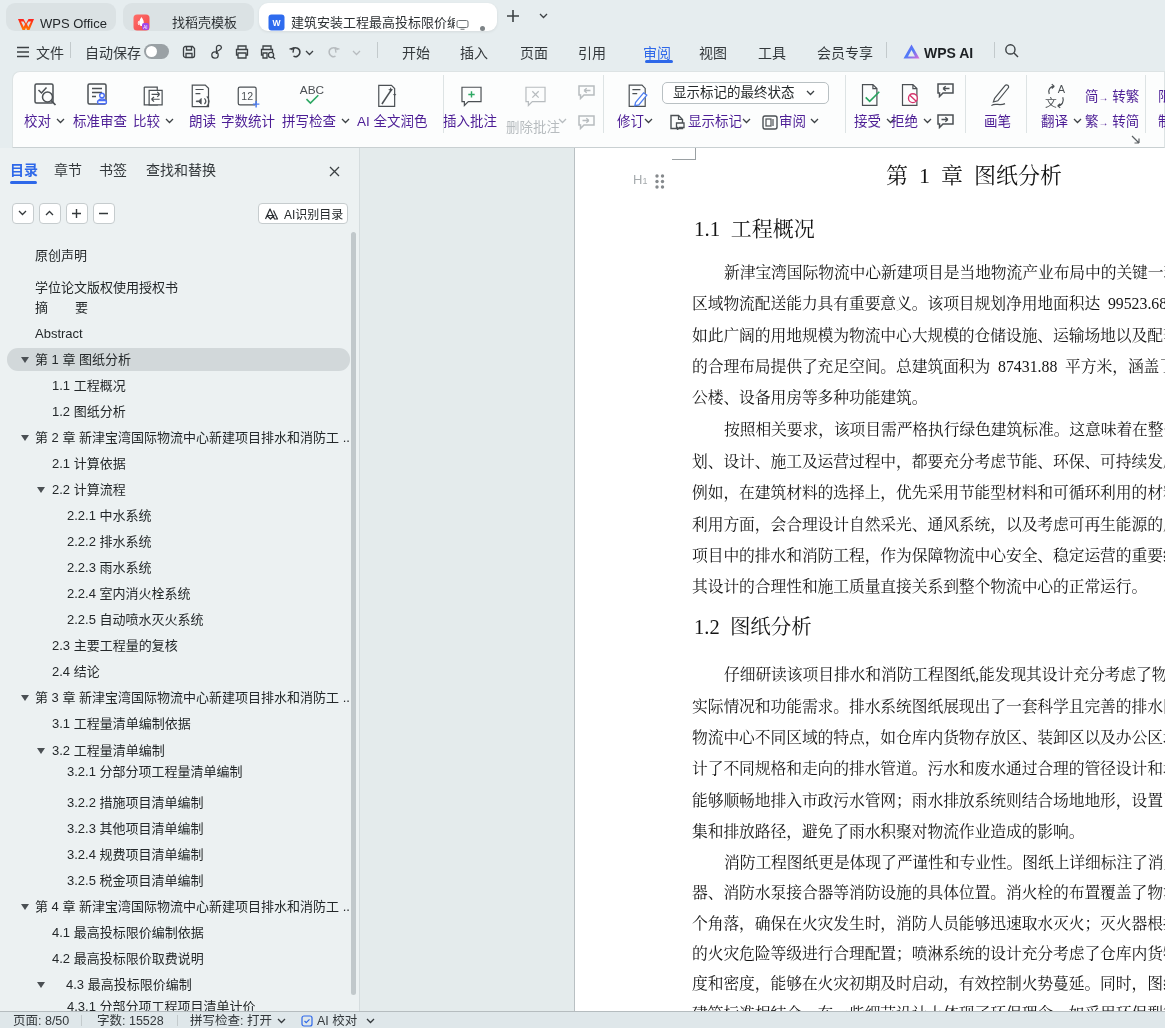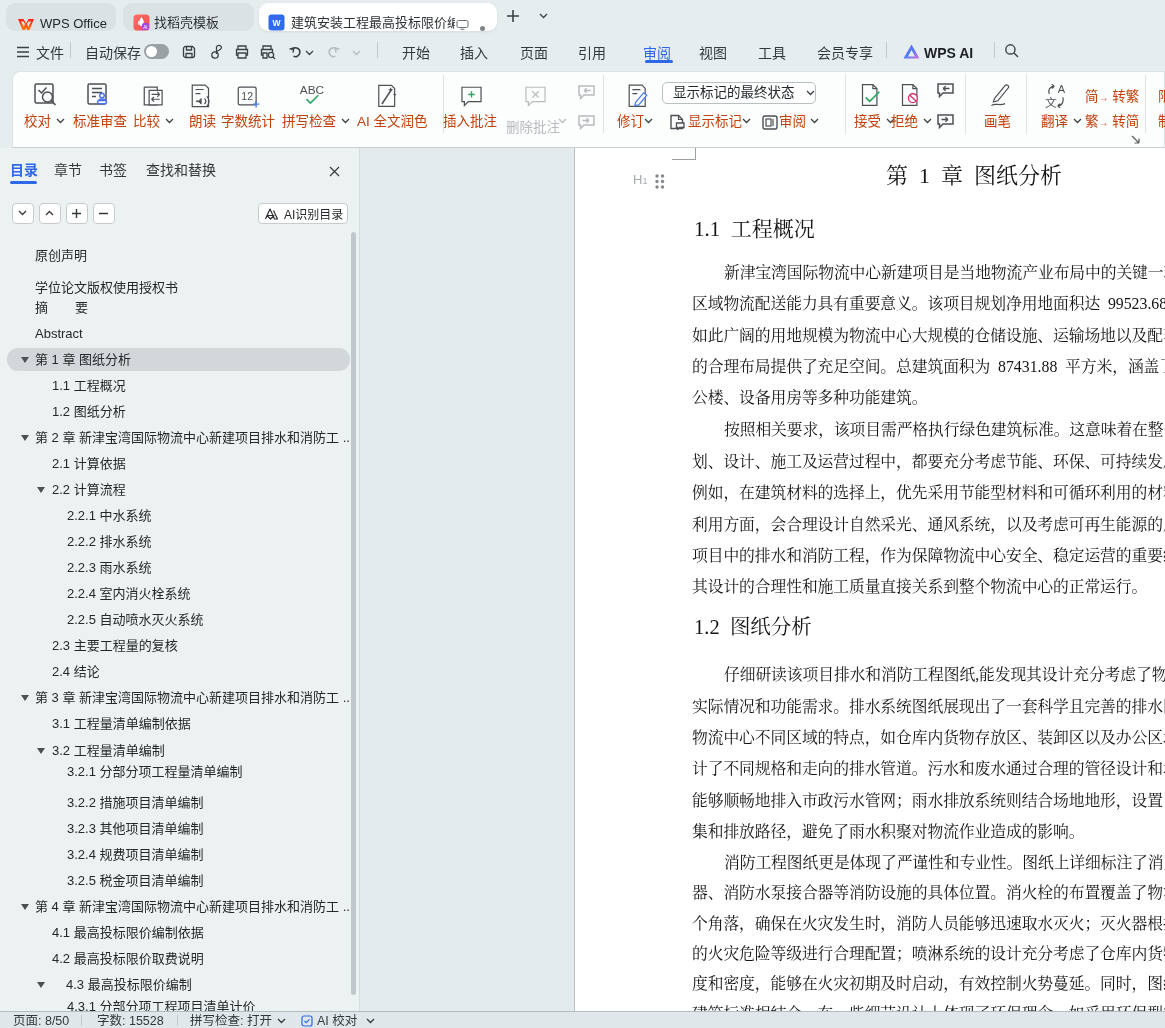--- a/index.html
+++ b/index.html
@@ -8,21 +8,21 @@
 #sidebar{position:absolute;left:0;top:148px;width:360px;height:863px;background:#ecf1f2;border-right:1px solid #d5dcde}
 #workspace{position:absolute;left:360px;top:148px;width:805px;height:863px;background:#e4ebec;overflow:hidden}
 #page{position:absolute;left:214px;top:0px;width:591px;height:863px;background:#ffffff;border-left:1px solid #b9c0c3}
 #statusbar{position:absolute;left:0;top:1011px;width:1165px;height:17px;background:#dfe7ea;border-top:1px solid #b5bcbf}
 .tab{position:absolute;top:3px;height:28px;border-radius:9px;display:flex;align-items:flex-end;font-size:13px;color:#2c3033}
 .tab.gray{background:#dbe2e4}
 .tab.active{background:#ffffff;box-shadow:0 1px 3px rgba(0,0,0,.08)}
 .tab span.ttl{white-space:nowrap}
 .mitem{position:absolute;font-size:14px;color:#33383b;white-space:nowrap;height:22px;line-height:22px}
 .vsep{position:absolute;width:1px;background:#c3cacc}
-.rlabel{position:absolute;font-size:13.5px;color:#c2410c;white-space:nowrap}
+.rlabel{position:absolute;font-size:13.5px;color:#4c1d95;white-space:nowrap}
 .rlabel.dis{color:#b7bcbf}
 .rsep{position:absolute;top:75px;width:1px;height:58px;background:#dde3e4}
 .stab{position:absolute;top:158.5px;font-size:14px;color:#33383b;white-space:nowrap}
 .titem{position:absolute;left:7px;width:343px;height:23px;font-size:13px;color:#24282a;line-height:23px;white-space:nowrap;overflow:hidden}
 .tri{position:absolute;width:0;height:0;border-left:4.5px solid transparent;border-right:4.5px solid transparent;border-top:6px solid #4b5054;top:9px}
 .doc{position:absolute;white-space:nowrap;color:#141414;font-family:"Liberation Serif","Noto Serif CJK SC",serif}
 .bodyline{font-size:15.8px;line-height:20px;height:20px;letter-spacing:-0.1px}
 .sbi{position:absolute;font-size:12.5px;color:#33383b;white-space:nowrap;height:15px;line-height:15px}
 
 .num{letter-spacing:0;font-family:"Liberation Serif",serif}
@@ -47,21 +47,21 @@
           <stop offset="0" stop-color="#ff6f68"></stop>
           <stop offset="1" stop-color="#f2474d"></stop>
         </linearGradient>
       </defs>
       <rect x="1" y="1" width="32" height="32" rx="7" fill="url(#dk)"></rect>
       <path d="M17 6 C13 12 11 16 13 21 C15 25 20 25 21 21 C23 16 20 10 17 6Z" fill="#fff"></path>
       <path d="M12 14 C10 17 10 20 12 22" stroke="#fff" stroke-width="2" fill="none"></path>
       <rect x="18" y="18" width="14" height="14" rx="4" fill="#a447e8"></rect>
       <text x="25" y="29" font-size="9" fill="#fff" text-anchor="middle" font-family="Liberation Sans">AI</text>
     </svg>
-    <span class="ttl" style="margin-left:4px">找稻壳模板</span>
+    <span class="ttl" style="margin-left:22px">找稻壳模板</span>
   </div>
 <div class="tab active" style="left:259px;width:238px;">
     <svg width="17" height="17" viewBox="0 0 34 34" style="margin-left:9px;flex-shrink:0">
       <rect x="1" y="1" width="32" height="32" rx="6" fill="#2e6bee"></rect>
       <text x="17" y="24" font-size="17" font-weight="bold" fill="#fff" text-anchor="middle" font-family="Liberation Sans">W</text>
     </svg>
     <span class="ttl" style="margin-left:6px;width:164px;overflow:hidden;display:inline-block;flex-shrink:0">建筑安装工程最高投标限价编制</span>
     <svg width="13" height="12" viewBox="0 0 26 24" style="margin-left:1px;flex-shrink:0">
       <rect x="2" y="3" width="22" height="14" rx="3" fill="none" stroke="#6b7073" stroke-width="2"></rect>
       <path d="M9 20.5 L17 20.5" stroke="#6b7073" stroke-width="2"></path>
@@ -223,21 +223,21 @@
 <div class="rsep" style="left:603px"></div>
 <svg class="abs" style="left:626px;top:83px" width="24" height="26" viewBox="0 0 30 32">
     <path d="M4 2.5 H20 L24 6.5 V29 H4 Z" fill="none" stroke="#4b5054" stroke-width="1.5"></path>
     <path d="M8 8 H18 M8 13 H14" stroke="#4b5054" stroke-width="1.5"></path>
     <path d="M12 24 L22 12 L26 15 L16 27 L11 28 Z" fill="#fff" stroke="#4d7df0" stroke-width="1.6"></path>
   </svg>
 <div class="rlabel" style="left:617px;top:110px">修订</div>
 <svg class="abs" style="left:644px;top:117.5px" width="9" height="6" viewBox="0 0 9 6">
     <path d="M1 1 L4.5 4.5 L8 1" stroke="#3c4144" stroke-width="1.3" fill="none"></path>
   </svg>
-<div class="abs" style="left:662px;top:82px;width:154px;height:22px;background:#fff;border:1px solid #b9c0c3;border-radius:5px;font-size:13.5px;color:#24282a;line-height:20px"><span style="margin-left:10px">显示标记的最终状态</span></div>
+<div class="abs" style="left:662px;top:82px;width:167px;height:22px;background:#fff;border:1px solid #b9c0c3;border-radius:5px;font-size:13.5px;color:#24282a;line-height:20px"><span style="margin-left:10px">显示标记的最终状态</span></div>
 <svg class="abs" style="left:806px;top:90px" width="9" height="6" viewBox="0 0 9 6">
     <path d="M1 1 L4.5 4.5 L8 1" stroke="#3c4144" stroke-width="1.3" fill="none"></path>
   </svg>
 <svg class="abs" style="left:669px;top:114px" width="16" height="16" viewBox="0 0 16 16">
     <path d="M2 1.5 H9.5 L13.5 5.5 V14.5 H2 Z" fill="none" stroke="#4b5054" stroke-width="1.4"></path>
     <path d="M9.5 1.5 V5.5 H13.5" fill="none" stroke="#4b5054" stroke-width="1.2"></path>
     <path d="M7.5 9 H15 V13.5 H10.5 L8.5 15.5 V13.5 H7.5 Z" fill="#fcfdfd" stroke="#4b5054" stroke-width="1.3"></path>
   </svg>
 <div class="rlabel" style="left:688px;top:110px">显示标记</div>
 <svg class="abs" style="left:742px;top:117.5px" width="9" height="6" viewBox="0 0 9 6">

